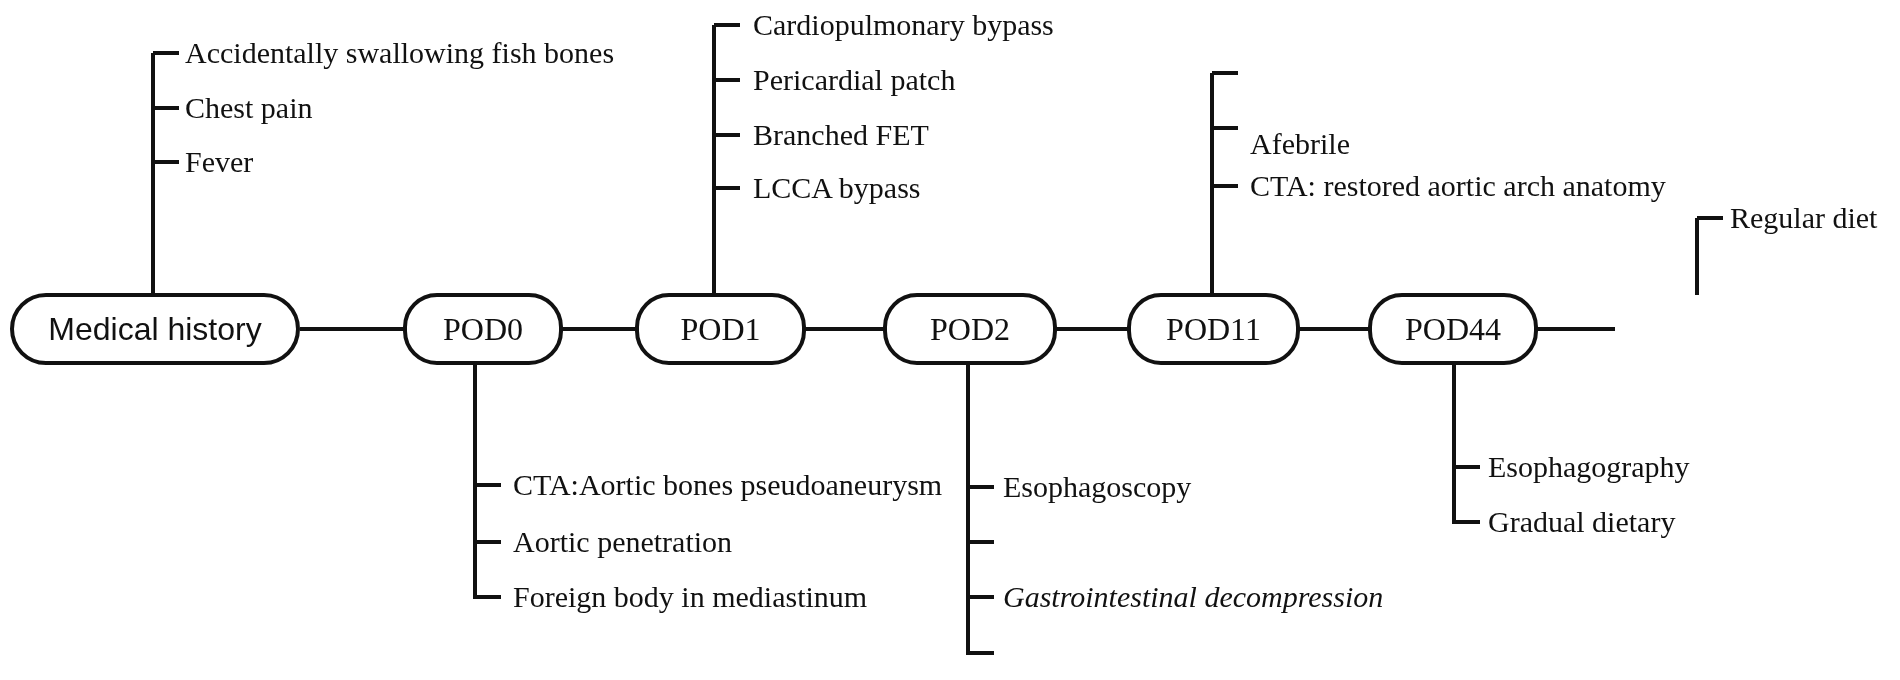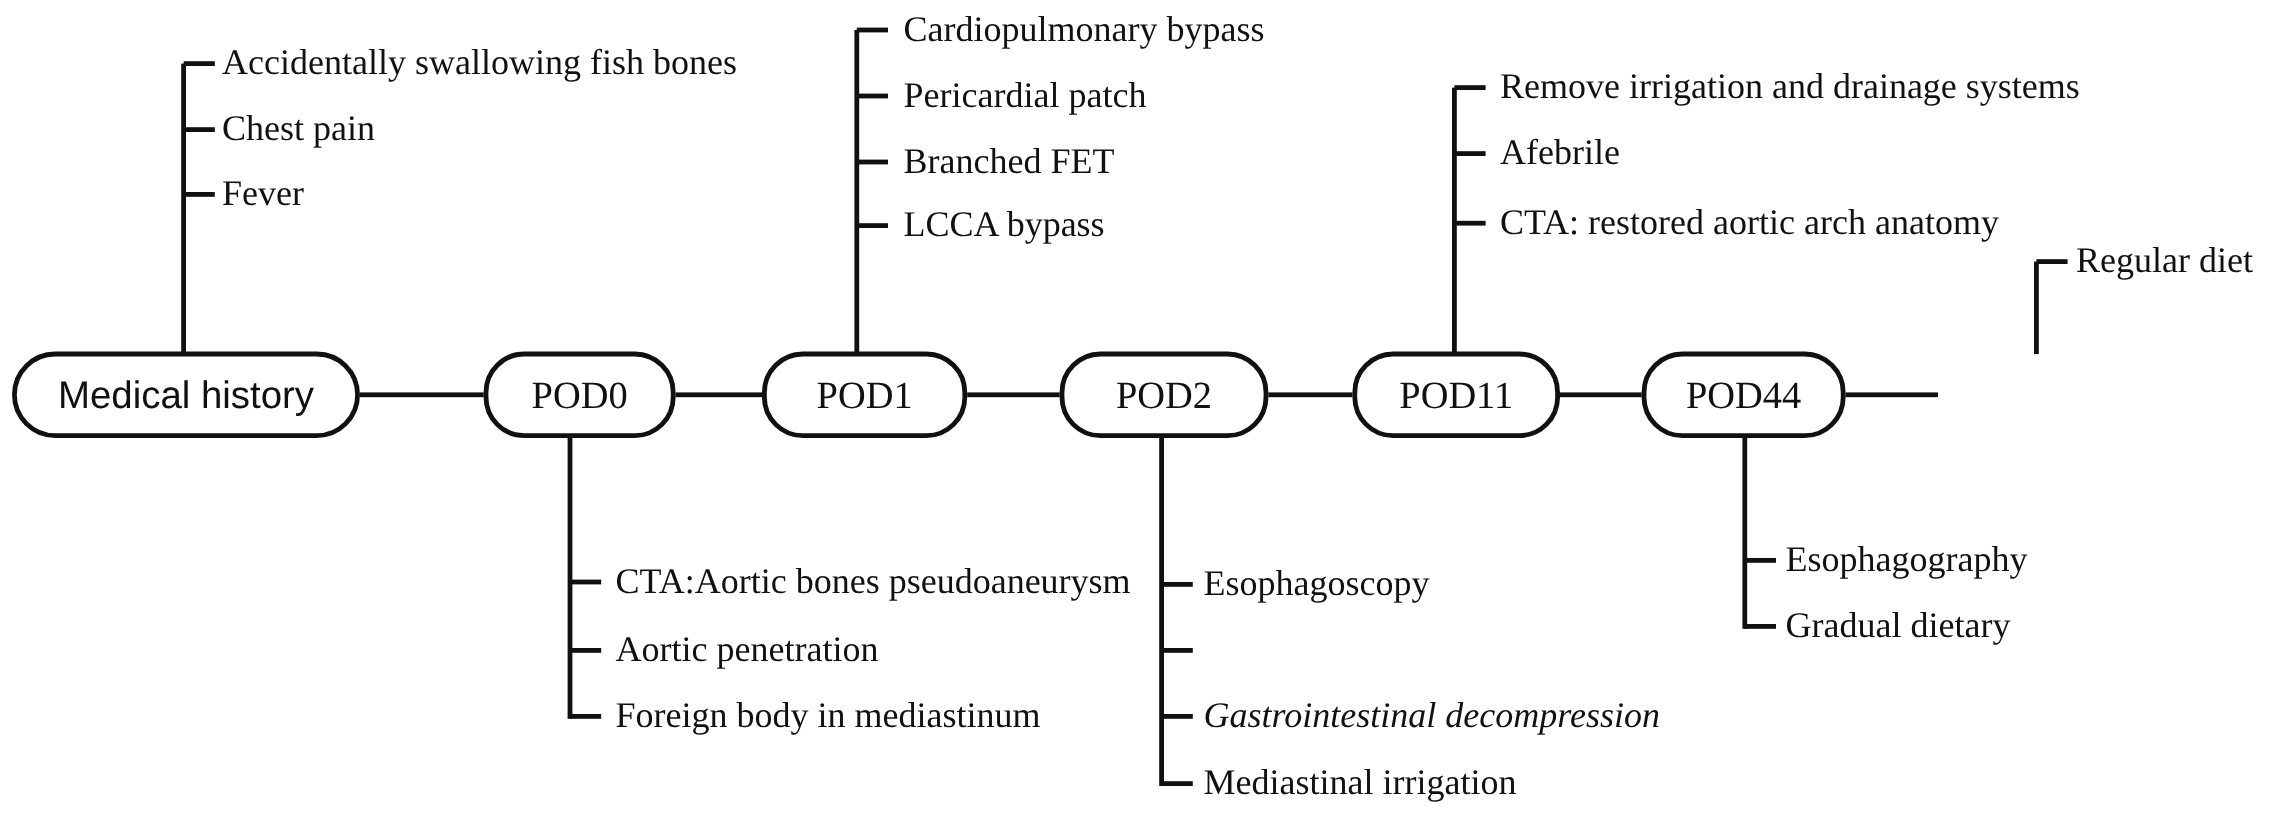--- a/index.html
+++ b/index.html
@@ -82,28 +82,26 @@
   <div class="item" style="left:753px;top:135px;">Branched FET</div>
   <div class="item" style="left:753px;top:188px;">LCCA bypass</div>
 
   <div class="vline" style="left:966px;top:361px;height:294px;"></div>
   <div class="tick" style="left:968px;top:485px;"></div>
   <div class="tick" style="left:968px;top:540px;"></div>
   <div class="tick" style="left:968px;top:595px;"></div>
   <div class="tick" style="left:968px;top:651px;"></div>
   <div class="item" style="left:1003px;top:487px;">Esophagoscopy</div>
   <div class="item" style="left:1003px;top:597px;font-style:italic;">Gastrointestinal decompression</div>
-  <div class="item" style="left:1003px;top:653px;">Mediastinal irrigation</div>
 
   <div class="vline" style="left:1210px;top:73px;height:222px;"></div>
   <div class="tick" style="left:1212px;top:71px;"></div>
   <div class="tick" style="left:1212px;top:126px;"></div>
   <div class="tick" style="left:1212px;top:184px;"></div>
-  <div class="item" style="left:1250px;top:73px;">Remove irrigation and drainage systems</div>
-  <div class="item" style="left:1250px;top:128px;">Afebrile</div>
+  <div class="item" style="left:1250px;top:144px;">Afebrile</div>
   <div class="item" style="left:1250px;top:186px;">CTA: restored aortic arch anatomy</div>
 
   <div class="vline" style="left:1452px;top:361px;height:163px;"></div>
   <div class="tick" style="left:1454px;top:465px;"></div>
   <div class="tick" style="left:1454px;top:520px;"></div>
   <div class="item" style="left:1488px;top:467px;">Esophagography</div>
   <div class="item" style="left:1488px;top:522px;">Gradual dietary</div>
 
   <div class="vline" style="left:1695px;top:218px;height:77px;"></div>
   <div class="tick" style="left:1697px;top:216px;"></div>

